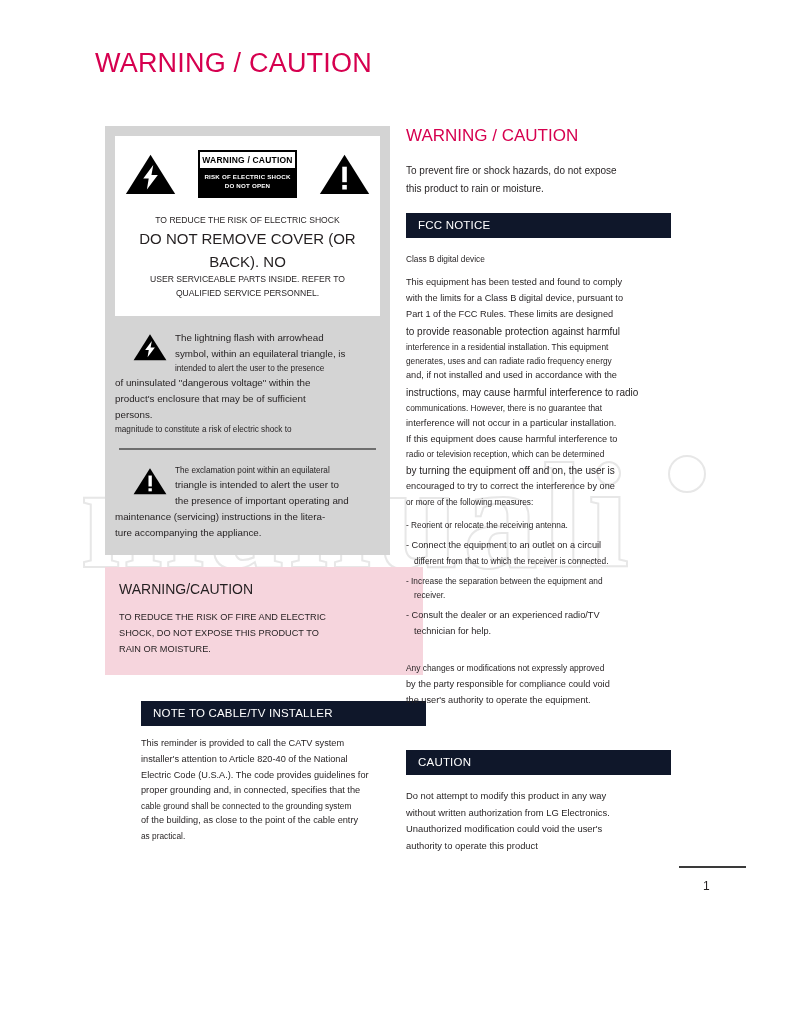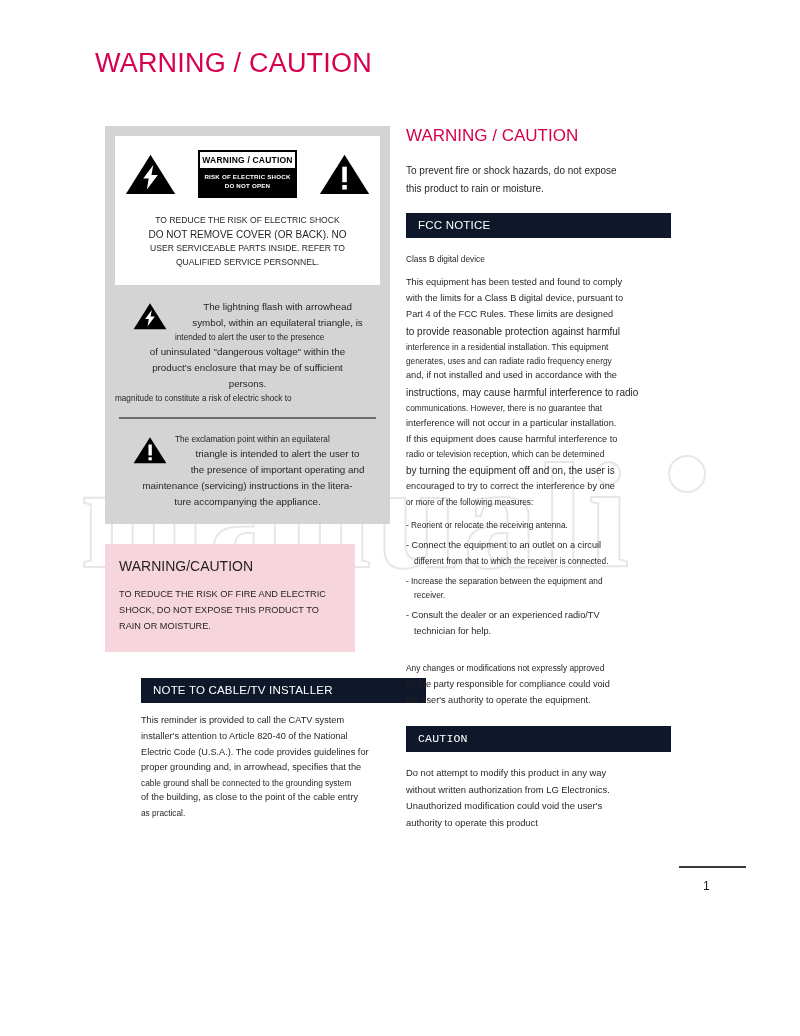--- a/index.html
+++ b/index.html
@@ -114,55 +114,55 @@
     padding: 4px 0 5px 0;
     letter-spacing: .2px;
   }
 
   .symbol-caption {
     text-align: center;
     font-size: 8.6px;
     line-height: 1.55;
     color: #231f20;
   }
-  .symbol-caption .big { font-size: 10px; }
+  .symbol-caption .big { font-size: 15px; }
 
   .note-block {
     margin-top: 14px;
     position: relative;
     font-size: 9.2px;
     line-height: 1.62;
     color: #231f20;
   }
   .note-block .icon-float {
     float: left;
     width: 34px;
     height: 30px;
     margin: 2px 8px 0 18px;
   }
   .note-block .icon-float svg { display: block; width: 100%; height: 100%; }
   .note-block p { margin: 0; }
   .note-block .ln { display: block; }
   .note-block .ln.sm { font-size: 8.2px; }
-  .note-block .ln.lg { font-size: 9.8px; text-align: center; }
+  .note-block .ln.lg { font-size: 9.8px; }
   .clearfix::after { content: ""; display: block; clear: both; }
 
   .divider {
     height: 2px;
     background: #6e6e6e;
     margin: 12px 4px 8px 4px;
   }
 
   
   .pink-box {
     background: #f6d5dd;
-    margin-top: 20px;
+    margin-top: 12px;
     padding: 14px 14px 18px 14px;
     box-sizing: border-box;
-    width: 250px;
+    width: 318px;
   }
   .pink-box .pb-title {
     font-size: 14px;
     color: #231f20;
     margin-bottom: 12px;
   }
   .pink-box .pb-body {
     font-size: 9.2px;
     line-height: 1.75;
     color: #231f20;
@@ -223,21 +223,21 @@
     margin-top: 22px;
     font-size: 9.2px;
     line-height: 1.75;
   }
   .approval .ln.sm { display: block; font-size: 8.4px; }
   .caution-body {
     margin-top: 13px;
     font-size: 9.4px;
     line-height: 1.75;
   }
-  .mt-caution { margin-top: 18px; font-family: Liberation Mono, monospace; }
+  .mt-caution { margin-top: 42px; }
 
   
   .footer-rule {
     position: absolute;
     left: 679px;
     top: 866px;
     width: 67px;
     height: 2px;
     background: #3a3a3a;
   }
@@ -344,21 +344,21 @@
       <div>RAIN OR MOISTURE.</div>
     </div>
   </div>
 
   <div class="installer">
     <div class="bar">NOTE TO CABLE/TV INSTALLER</div>
     <div class="body">
       <div class="ln">This reminder is provided to call the CATV system</div>
       <div class="ln">installer's attention to Article 820-40 of the National</div>
       <div class="ln">Electric Code (U.S.A.). The code provides guidelines for</div>
-      <div class="ln">proper grounding and, in arrowhead, specifies that the</div>
+      <div class="ln">proper grounding and, in connected, specifies that the</div>
       <div class="ln sm">cable ground shall be connected to the grounding system</div>
       <div class="ln">of the building, as close to the point of the cable entry</div>
       <div class="ln sm">as practical.</div>
     </div>
   </div>
 
 </div>
 
 <div class="col-right">
 
@@ -371,21 +371,21 @@
 
   <div class="bar">FCC NOTICE</div>
 
   <div class="fcc-body">
     <p class="para">
       <span class="ln sm">Class B digital device</span>
     </p>
     <p class="para">
       <span class="ln">This equipment has been tested and found to comply</span>
       <span class="ln">with the limits for a Class B digital device, pursuant to</span>
-      <span class="ln">Part 4 of the FCC Rules. These limits are designed</span>
+      <span class="ln">Part 1 of the FCC Rules. These limits are designed</span>
       <span class="ln lg">to provide reasonable protection against harmful</span>
       <span class="ln sm">interference in a residential installation. This equipment</span>
       <span class="ln sm">generates, uses and can radiate radio frequency energy</span>
       <span class="ln">and, if not installed and used in accordance with the</span>
       <span class="ln lg">instructions, may cause harmful interference to radio</span>
       <span class="ln sm">communications. However, there is no guarantee that</span>
       <span class="ln">interference will not occur in a particular installation.</span>
       <span class="ln">If this equipment does cause harmful interference to</span>
       <span class="ln sm">radio or television reception, which can be determined</span>
       <span class="ln lg">by turning the equipment off and on, the user is</span>

